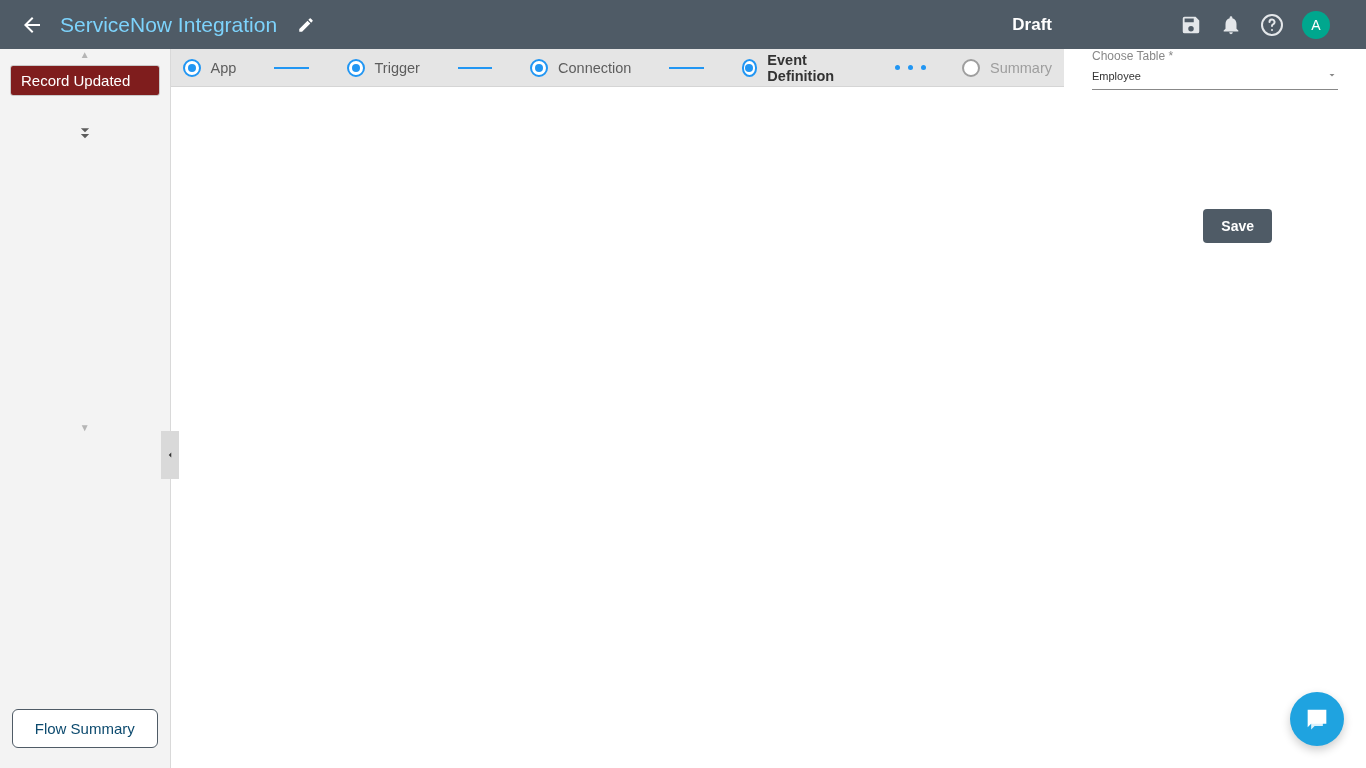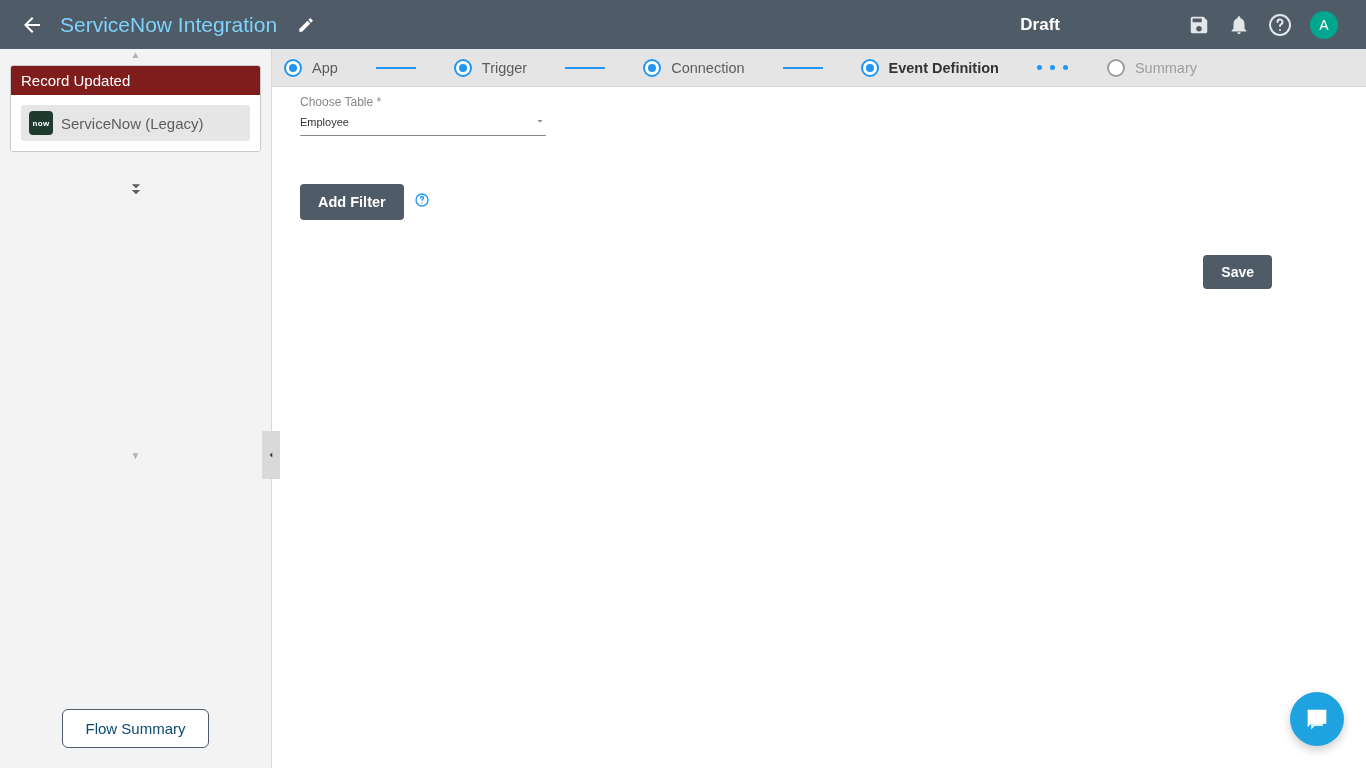--- a/index.html
+++ b/index.html
@@ -50,21 +50,21 @@
     border-bottom: 8px solid #e4e4e4;
     border-left: 8px solid transparent;
     border-right: 8px solid transparent;
     width:0; margin:0 auto;
   }
   .topbar-right {
     margin-left:auto;
     display:flex;
     align-items:center;
     gap:18px;
-    padding-right:28px;
+    padding-right:36px;
   }
   .status-text { font-size: 17px; font-weight: 600; color:#fff; margin-right: 110px;}
   .icon-btn { cursor:pointer; display:flex; align-items:center;}
   .avatar {
     width:28px;height:28px;border-radius:50%;
     background:#00a78e;color:#fff;
     display:flex;align-items:center;justify-content:center;
     font-size:14px;font-weight:500;
   }
 
@@ -143,21 +143,21 @@
     top: 382px;
     width:18px;height:48px;
     background:#d9d9d9;
     display:flex;align-items:center;justify-content:center;
     cursor:pointer;
     color:#333;
     font-weight:bold;
   }
 
   
-  .main { flex:1; display:flex; flex-direction:column; background:#fff;gap:8px;}
+  .main { flex:1; display:flex; background:#fff;}
   .stepper {
     height:38px;
     background:#e5e5e5;
     border-bottom:1px solid #d5d5d5;
     display:flex;
     align-items:center;
     padding: 0 12px;
     gap:0;
   }
   .step {
@@ -267,26 +267,20 @@
   </div>
 </div>
 
 <div class="body">
 
   <div class="sidebar">
     <div class="scroll-triangle">▲</div>
 
     <div class="panel">
       <div class="panel-header">Record Updated</div>
-      <div class="panel-body">
-        <div class="connector-item">
-          <div class="connector-icon">now</div>
-          <div class="connector-label">ServiceNow (Legacy)</div>
-        </div>
-      </div>
     </div>
 
     <div class="chevron-down-double">
       <svg width="20" height="20" viewBox="0 0 24 24" fill="#5d5d5d">
           <path d="M7 5l5 5 5-5H7zm0 7l5 5 5-5H7z"></path>
         </svg>
     </div>
 
     <div class="scroll-triangle" style="margin-top:auto;">▼</div>
 
@@ -336,30 +330,20 @@
       <div class="field-label">Choose Table *</div>
       <div class="table-select">
         <span>Employee</span>
         <span class="dropdown-caret">
           <svg width="12" height="12" viewBox="0 0 24 24" fill="#888">
               <path d="M7 10l5 5 5-5z"></path>
             </svg>
         </span>
       </div>
 
-      <div class="add-filter-row">
-        <button class="btn-dark">Add Filter</button>
-        <span class="help-icon">
-          <svg width="16" height="16" viewBox="0 0 24 24" fill="none" stroke="#2196f3" stroke-width="2">
-              <circle cx="12" cy="12" r="9"></circle>
-              <path d="M9.8 9a2.2 2.2 0 1 1 3 2c-.8.4-.8.9-.8 1.5" stroke-linecap="round"></path>
-              <circle cx="12" cy="16.5" r="1" fill="#2196f3" stroke="none"></circle>
-            </svg>
-        </span>
-      </div>
 
       <button class="save-btn">Save</button>
     </div>
 
   </div>
 </div>
 
 <div class="chat-bubble">
   <svg width="28" height="28" viewBox="0 0 24 24" fill="#fff">
       <path d="M4 4h16v12H7l-3 3V4z"></path>

